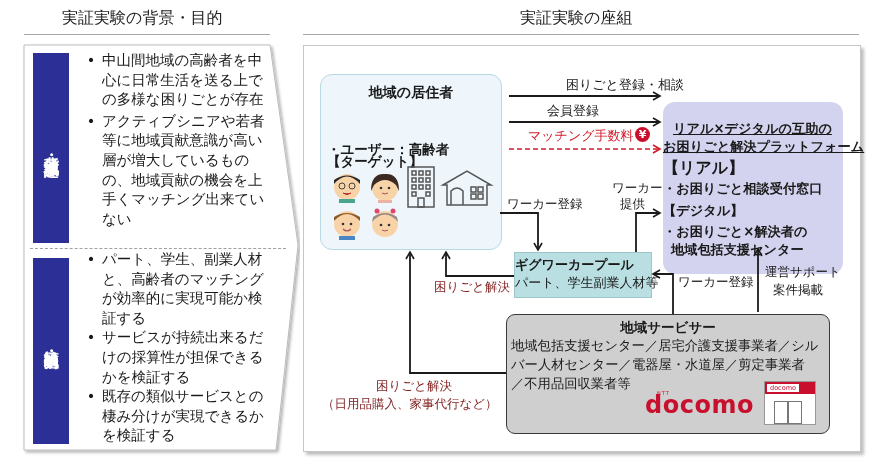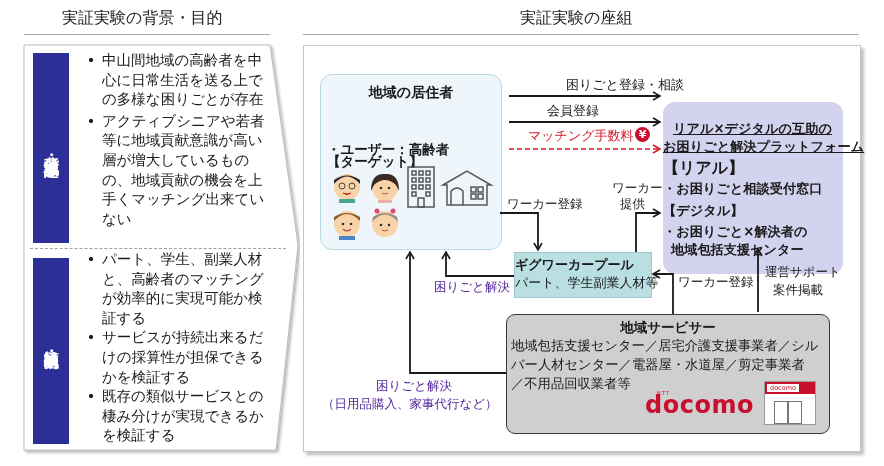--- a/index.html
+++ b/index.html
@@ -22,21 +22,21 @@
 
   
   .right-frame { position: absolute; background: #fff; border: 1px solid #c6c6c6;
                  box-shadow: 3px 3px 3px rgba(0,0,0,0.25); }
   .resident-box { position: absolute; background: #eef6fb; border: 1px solid #b8d9e3; border-radius: 12px; }
   .platform-box { position: absolute; background: #d3d3ef; border-radius: 12px; }
   .pool-box { position: absolute; background: #b9dfe2; border: 1px solid #9cc8cd; }
   .service-box { position: absolute; background: #cfcfcf; border: 1.5px solid #3a3a3a; border-radius: 9px; }
   .t { position: absolute; white-space: nowrap; }
   .bold { font-weight: bold; }
-  .green { color: #4c1d95; }
+  .green { color: #7f1d1d; }
   .red { color: #d21b2a; }
 </style>
 </head>
 <body>
 
 <div class="abs section-title" style="left:62px; top:8px;">実証実験の背景・目的</div>
 <div class="abs title-rule" style="left:24px; top:34px; width:246px;"></div>
 
 <svg id="left-panel-svg" width="300" height="466">
   <defs>

